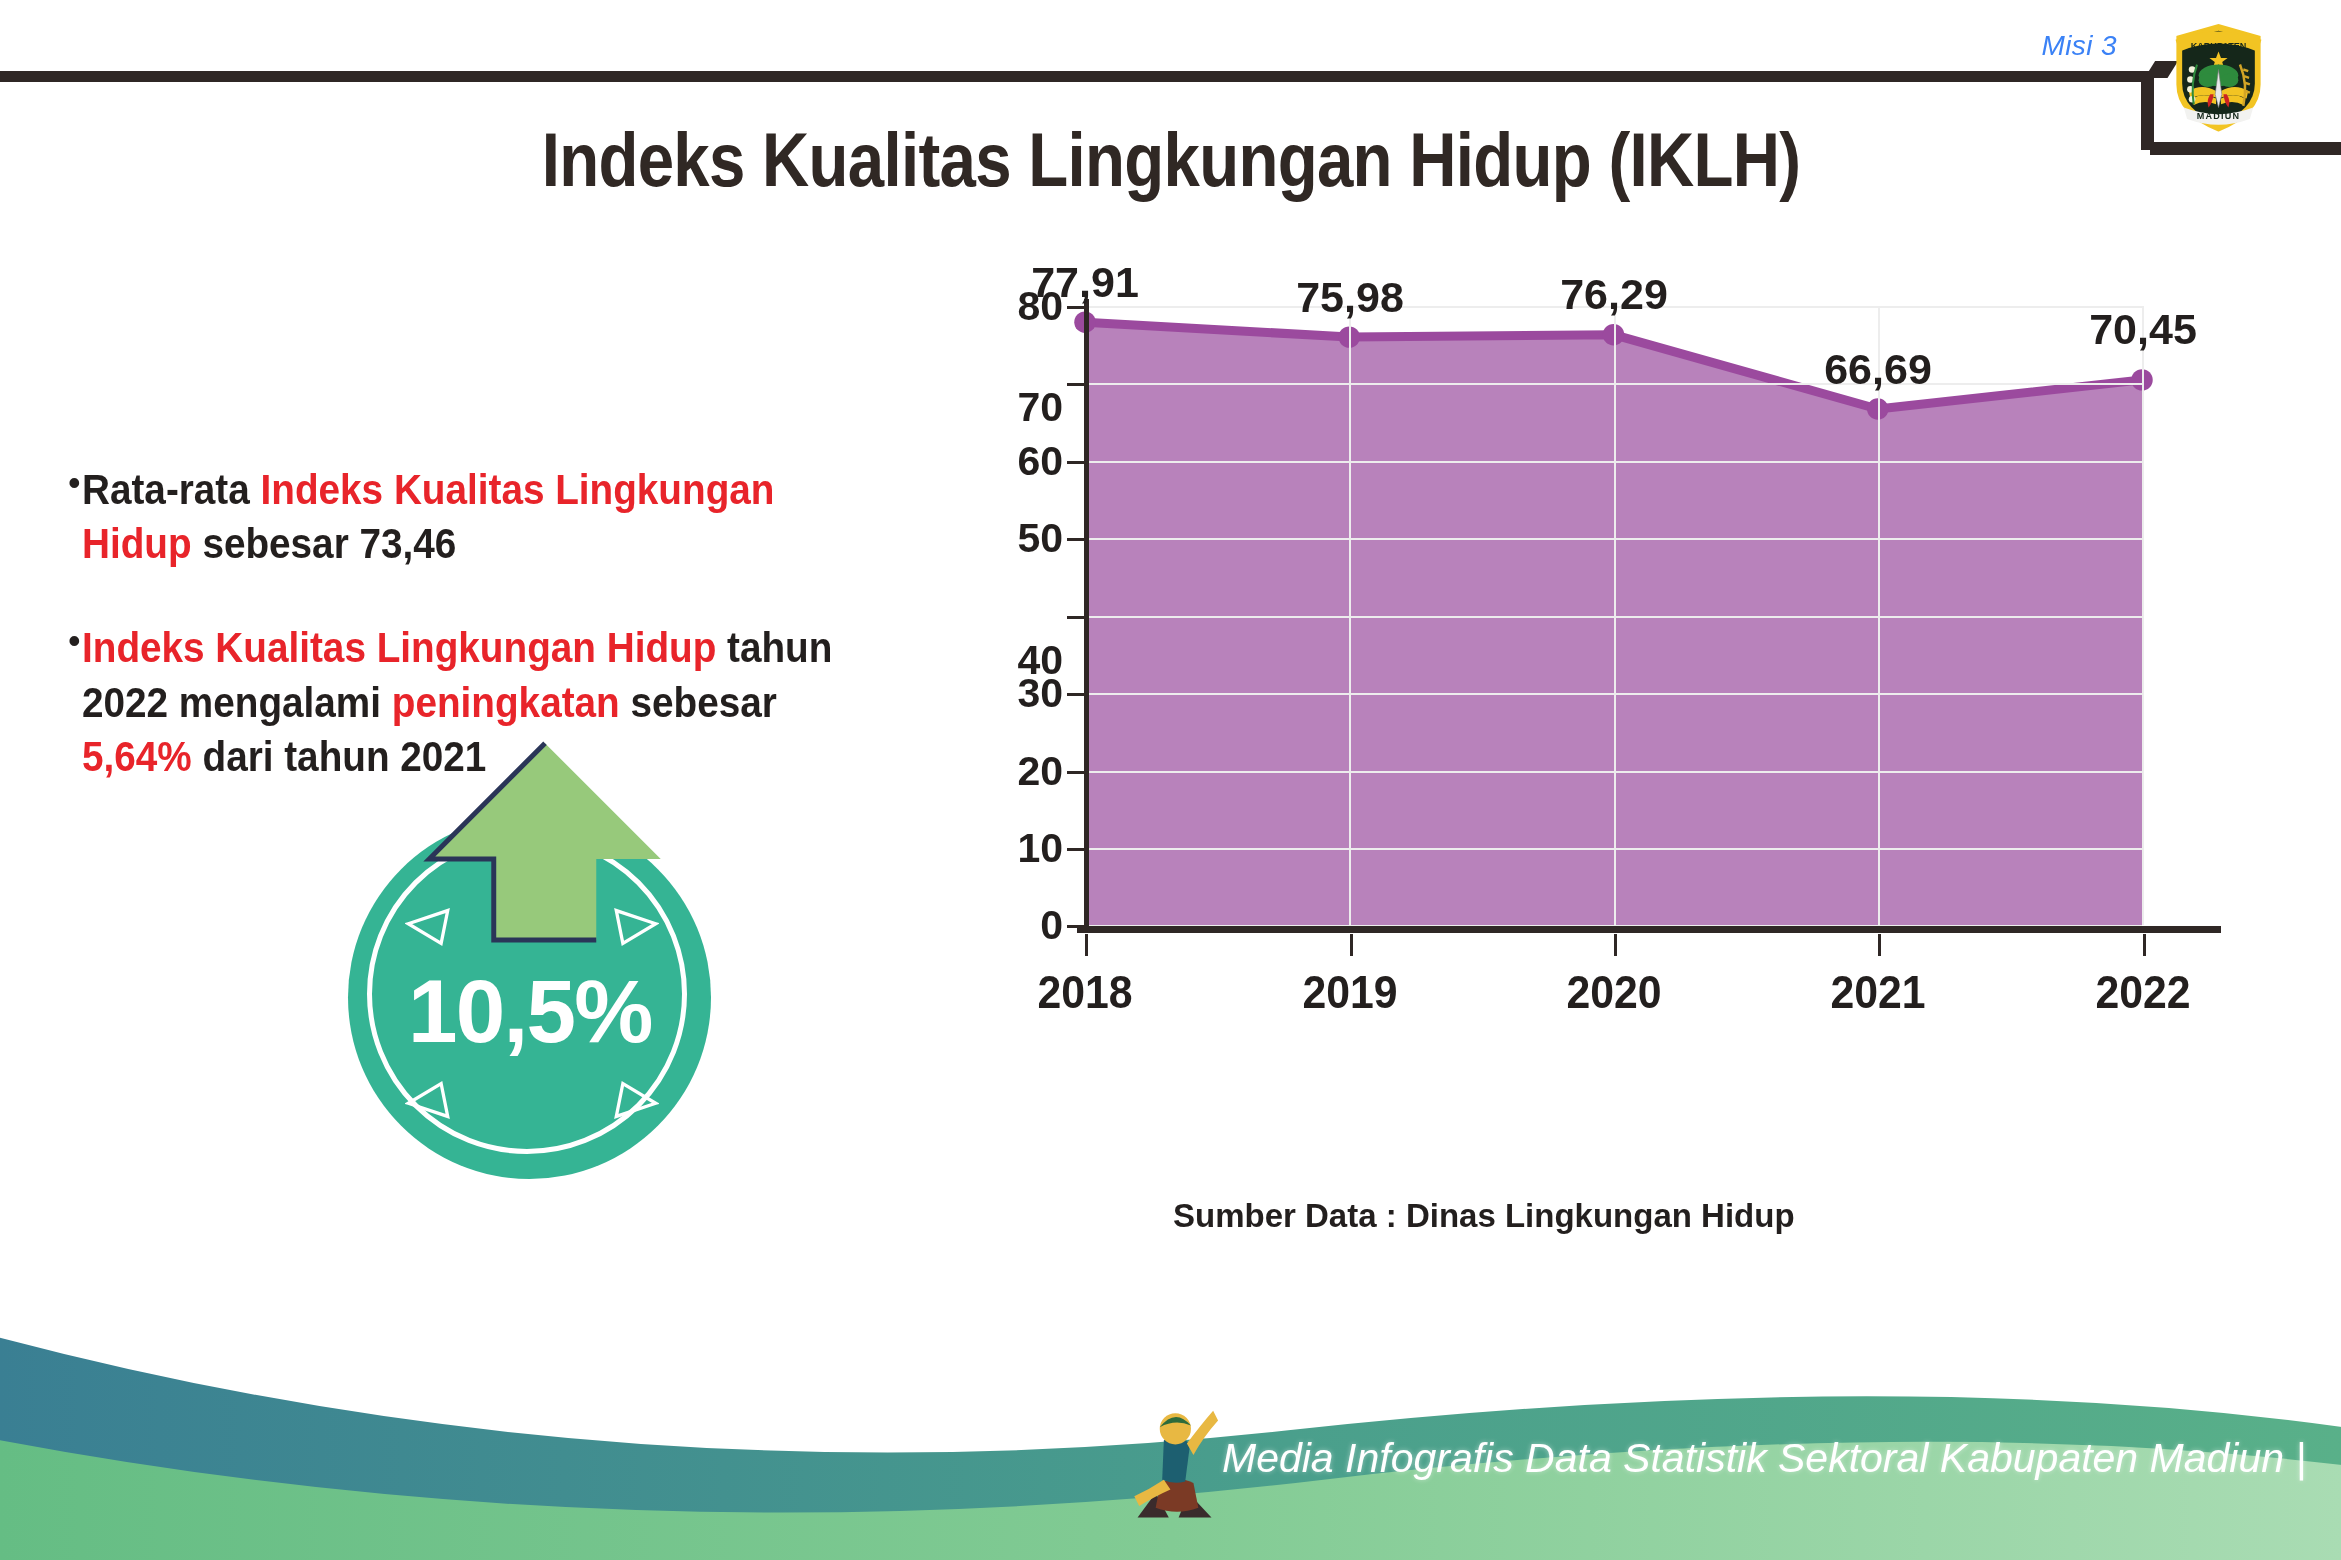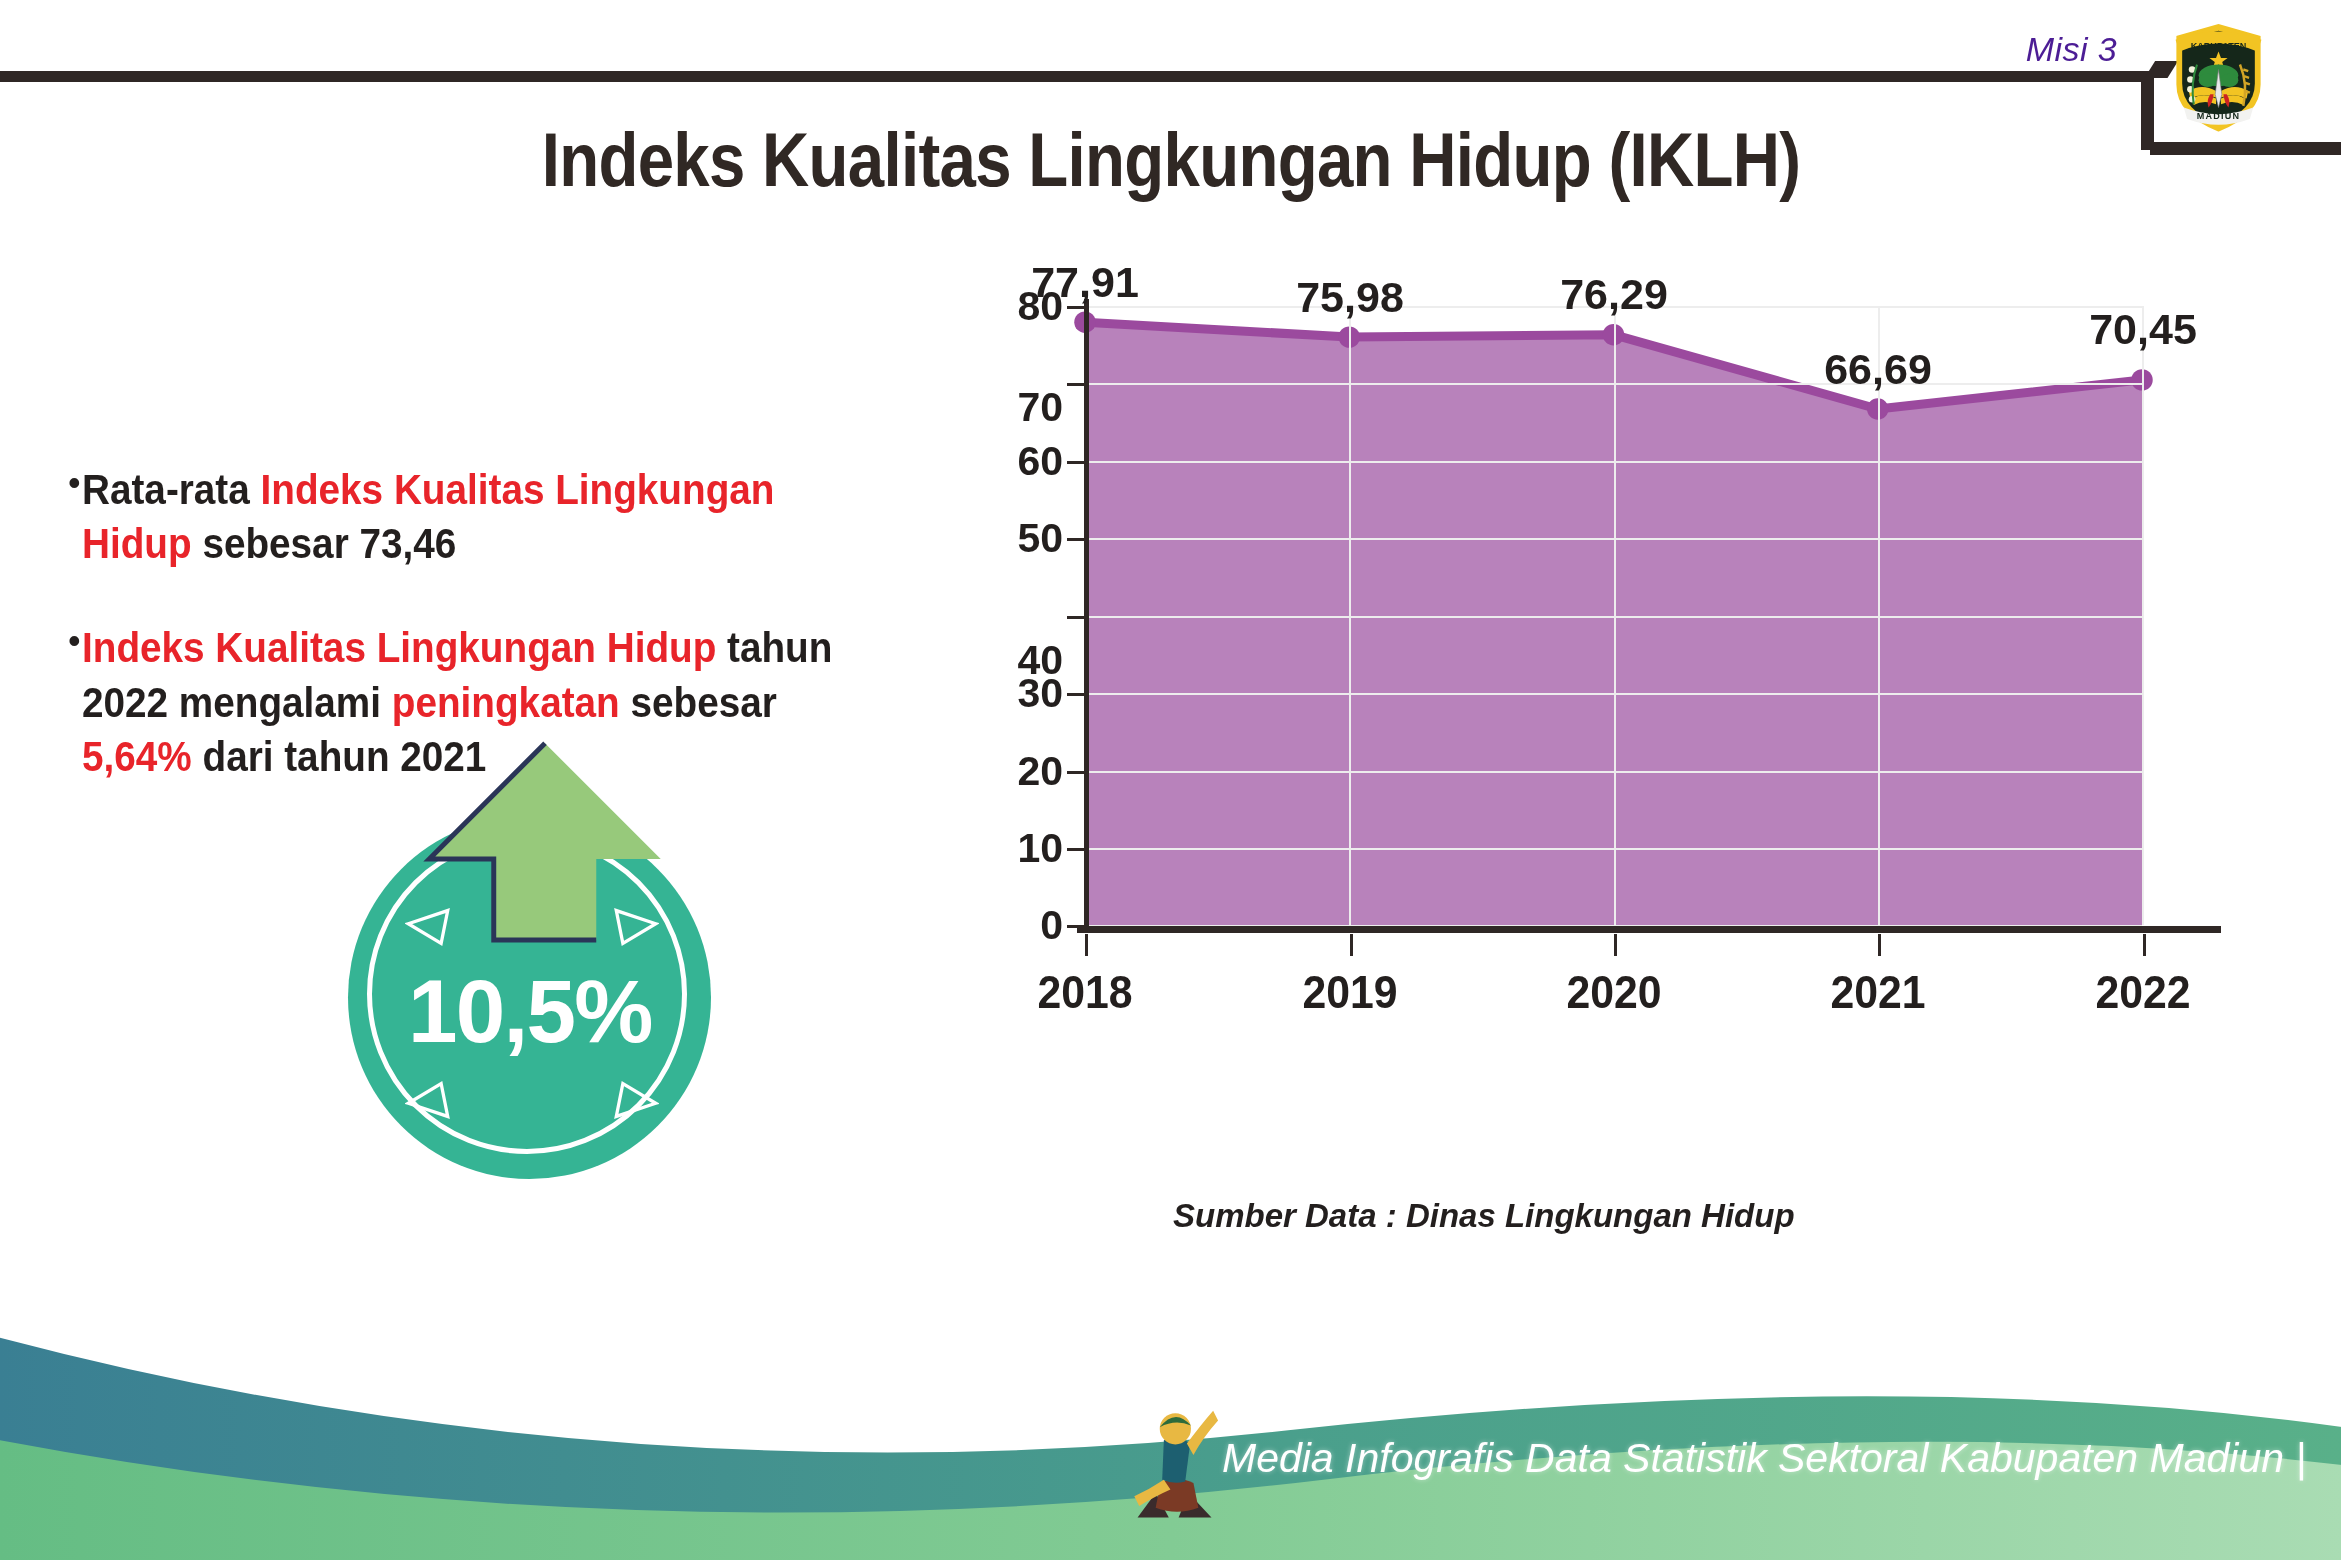--- a/index.html
+++ b/index.html
@@ -2,22 +2,22 @@
 <html style="font-size:13.2px"><head>
 <meta charset="utf-8">
 <style>
   html,body{margin:0;padding:0;background:#fff;}
   body{width:2342px;height:1561px;position:relative;overflow:hidden;
        font-family:"Liberation Sans",sans-serif;-webkit-font-smoothing:antialiased;}
 
   
   #header-rule{position:absolute;left:0;top:71px;width:2152px;height:10.7px;background:#2f2725;}
   #header-vert{position:absolute;left:2141px;top:71px;width:13.2px;height:79px;background:#2f2725;}
-  #misi-label{position:absolute;right:225px;top:30px;font-style:italic;font-size:34px;
-              color:#4c1d95;font-family:"Liberation Sans",sans-serif;letter-spacing:0.4px;}
+  #misi-label{position:absolute;right:225px;top:30px;font-style:italic;font-size:28px;
+              color:#3b82f6;font-family:"Liberation Sans",sans-serif;letter-spacing:0.4px;}
 
   
   #bracket-top{position:absolute;left:2150px;top:61px;width:23px;height:16.5px;
                background:#2f2725;transform:skewX(-32deg);}
   #bracket-bottom{position:absolute;left:2150px;top:142px;width:198px;height:13.2px;background:#2f2725;}
 
   
   #emblem{position:absolute;left:2164px;top:15px;width:109px;height:119px;}
 
   
@@ -57,21 +57,21 @@
   .y-tick{position:absolute;left:93px;width:18px;height:3.3px;background:#2f2725;}
   .y-label{position:absolute;right:0;width:91px;text-align:right;
            font-size:41px;font-weight:bold;color:#231f1e;
            font-family:"Liberation Sans",sans-serif;transform:translateY(-50%);}
   .x-tick{position:absolute;width:3.3px;height:21.5px;background:#2f2725;}
   .x-label{position:absolute;font-size:46px;font-weight:bold;color:#231f1e;
            font-family:"Liberation Sans",sans-serif;transform:translateX(-50%) scaleX(.93);}
   .pt-label{position:absolute;font-size:43px;font-weight:bold;color:#231f1e;
             font-family:"Liberation Sans",sans-serif;transform:translateX(-50%);white-space:nowrap;}
   #source-note{position:absolute;left:1173px;top:1197px;font-size:33px;font-weight:bold;
-               font-style:italic;color:#231f1e;font-family:"Liberation Sans",sans-serif;}
+               color:#231f1e;font-family:"Liberation Sans",sans-serif;}
 
   
   #footer{position:absolute;left:0;bottom:0;width:2342px;height:273px;}
   #footer-text{position:absolute;left:1222px;bottom:79px;font-size:41px;font-style:italic;
                color:#ffffff;font-family:"Liberation Sans",sans-serif;
                text-shadow:0 0 5px rgba(255,255,255,.45);white-space:nowrap;}
   #footer-logo{position:absolute;left:1131px;bottom:40px;width:92px;height:117px;}
 </style>
 </head>
 <body>

